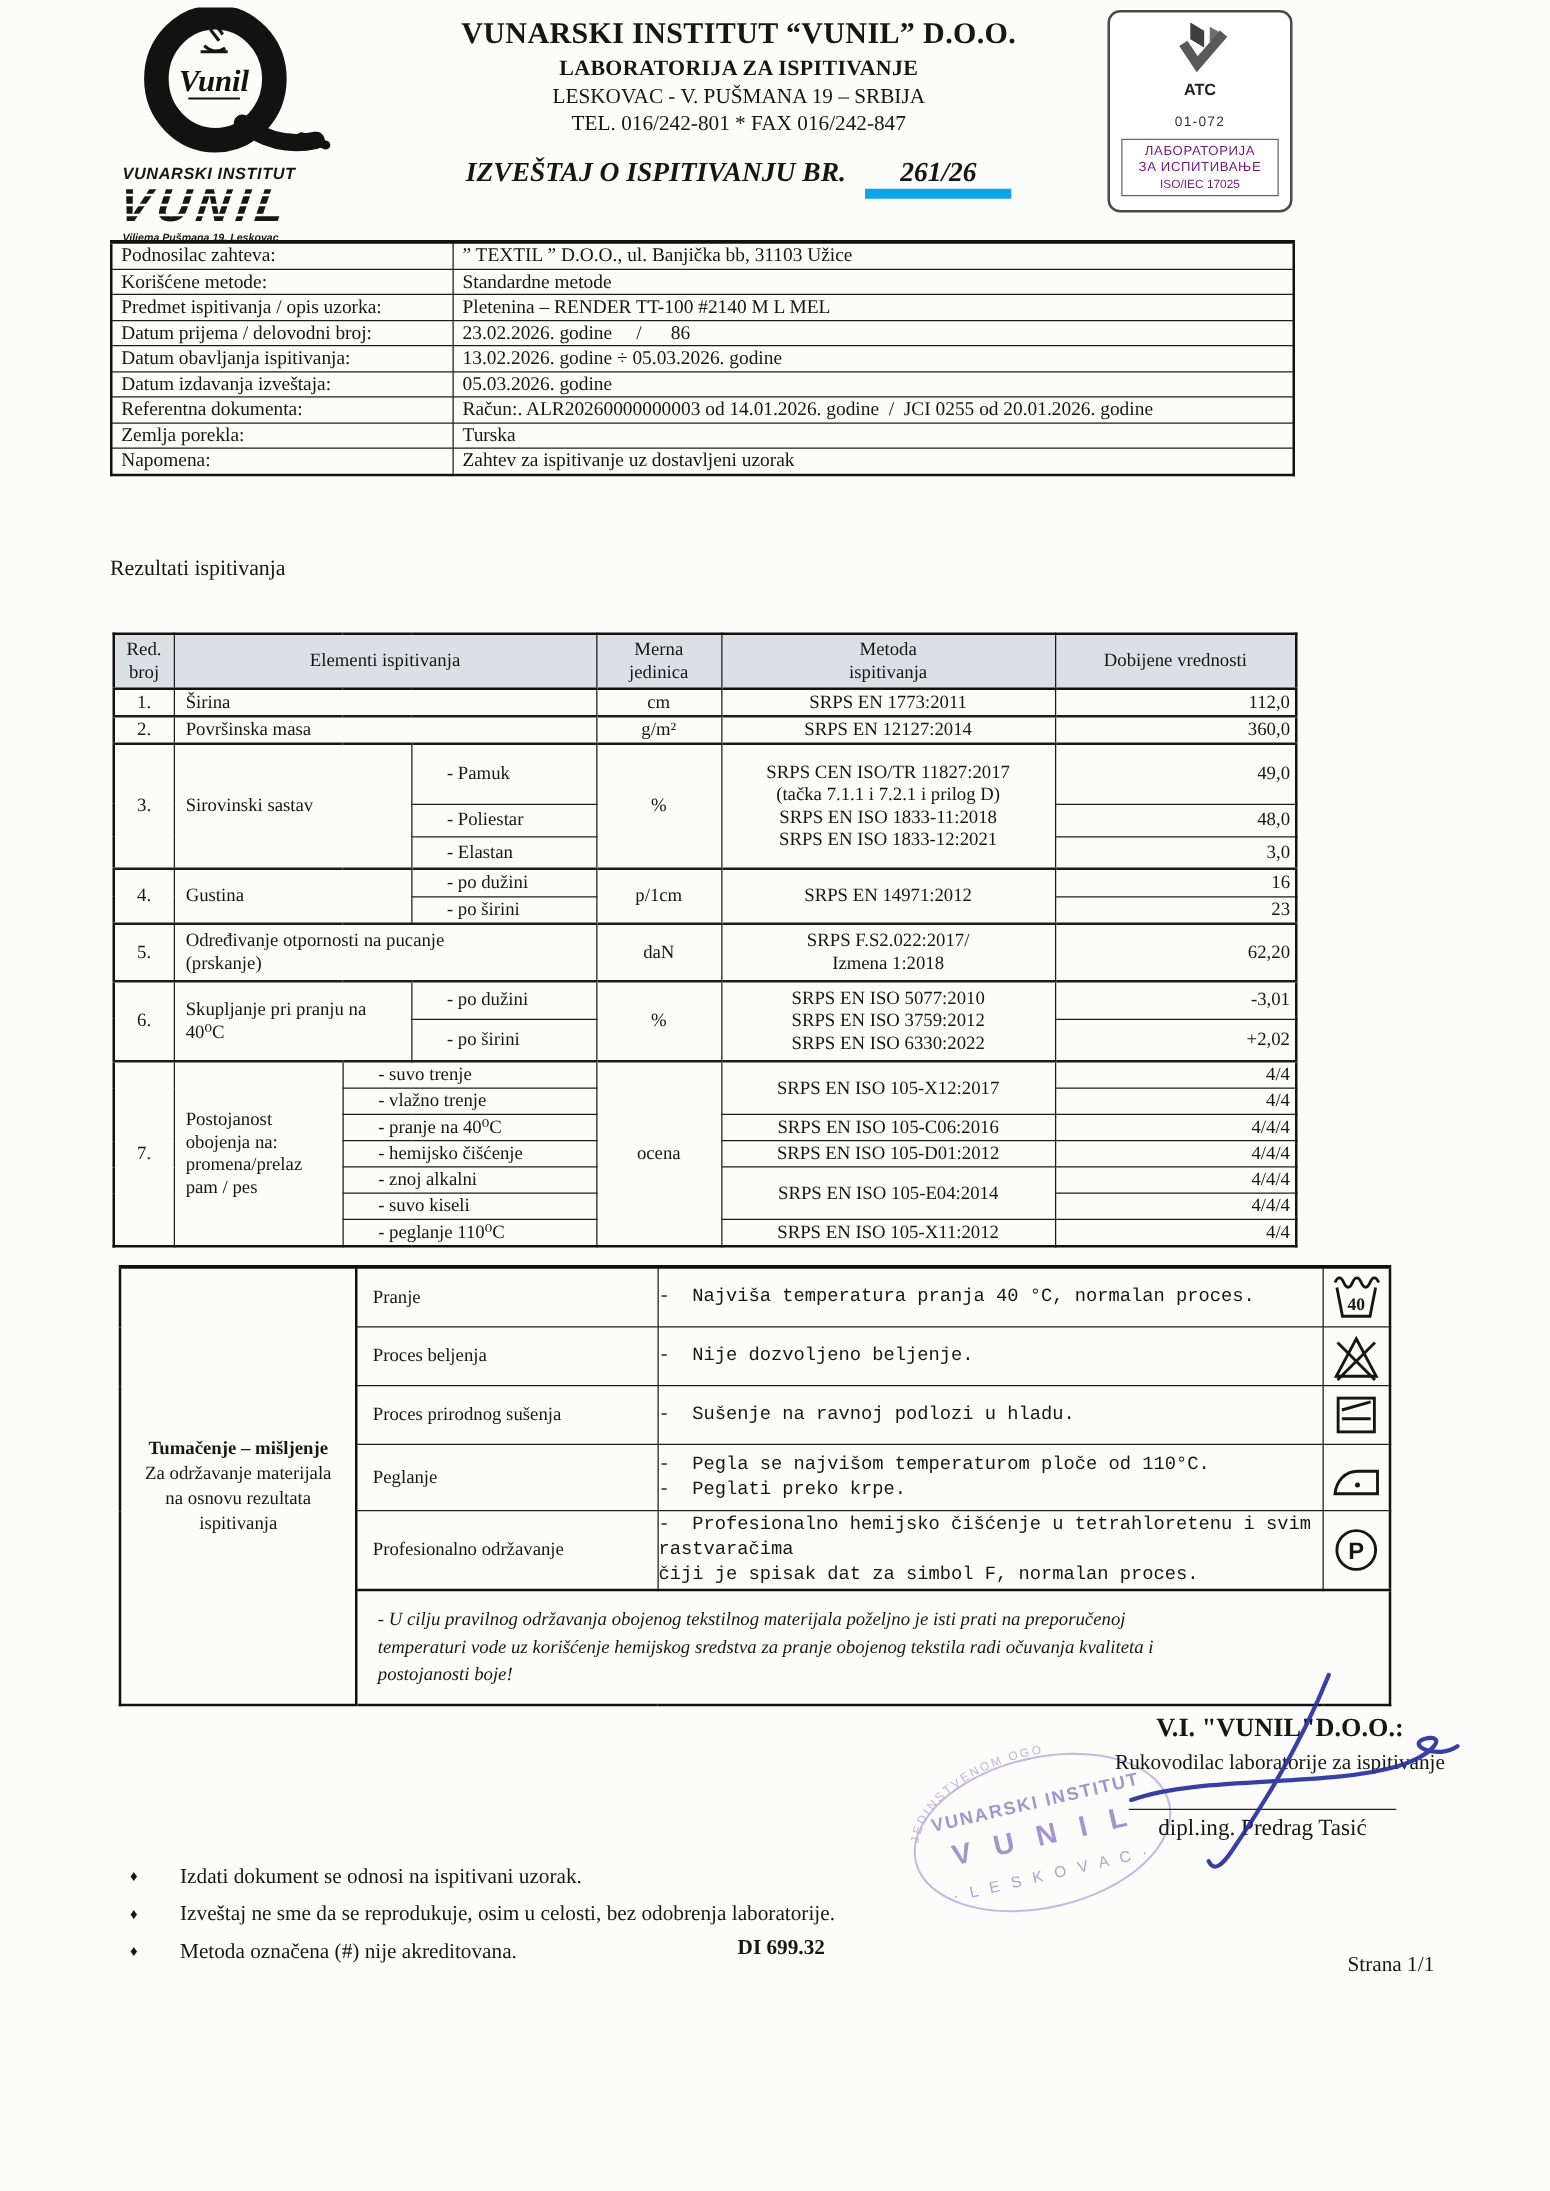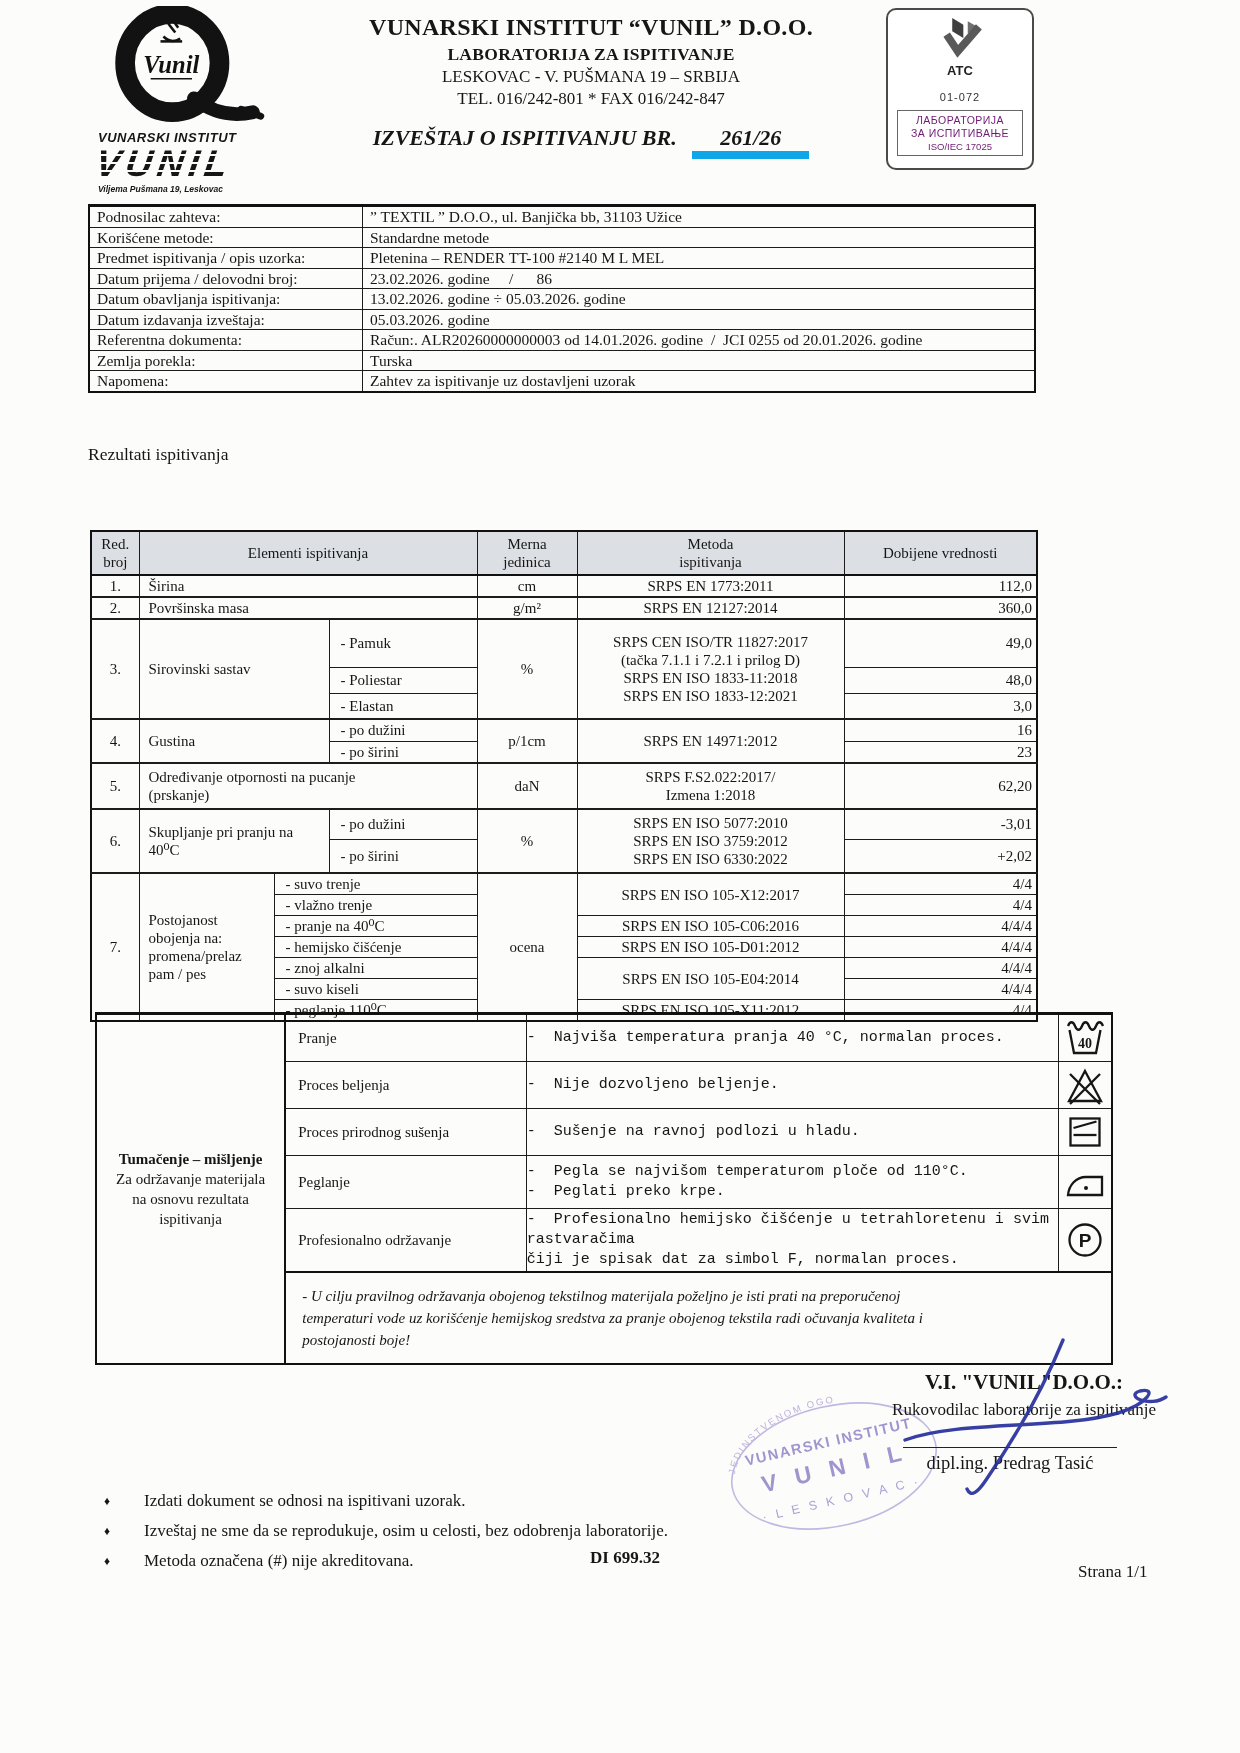--- a/index.html
+++ b/index.html
@@ -28,34 +28,34 @@
 
   #badge{position:absolute;left:886px;top:8px;width:144px;height:158px;border:2px solid #4a4a4a;
         border-radius:10px;text-align:center;font-family:"Liberation Sans",sans-serif;background:#fff;}
   #badge .atc{font-size:13px;font-weight:bold;color:#222;margin-top:1px;}
   #badge .code{font-size:11px;color:#333;letter-spacing:1px;margin-top:13px;}
   #badge .labbox{border:1px solid #666;margin:7px 9px 0 9px;padding:3px 1px;color:#701a75;}
   #badge .labbox .l{font-size:10.5px;letter-spacing:.5px;line-height:13px;}
   #badge .labbox .iso{font-size:9.5px;margin-top:1px;}
 
   
-  #info-table{position:absolute;left:88px;top:204px;width:948px;border-collapse:collapse;
+  #info-table{position:absolute;left:88px;top:192px;width:948px;border-collapse:collapse;
         border:2px solid #111;border-top-width:3px;}
   #info-table td{border:1px solid #1c1c1c;font-size:15.5px;line-height:19.5px;padding:0 7px;vertical-align:middle;}
   #info-table td.lbl{width:258px;}
 
   
   #results-heading{position:absolute;left:88px;top:444px;font-size:17.5px;}
-  #results-table{position:absolute;left:90px;top:506px;width:948px;border-collapse:collapse;border:2px solid #111;margin-top:24px;}
+  #results-table{position:absolute;left:90px;top:506px;width:948px;border-collapse:collapse;border:2px solid #111;}
   #results-table th,#results-table td{border:1px solid #1c1c1c;font-size:15px;line-height:18px;
         padding:1px 4px;text-align:center;vertical-align:middle;font-weight:normal;}
   #results-table thead th{background:#dce0e4;height:40px;border-bottom:2px solid #111;}
   #results-table tr.grp td{border-top-width:2px;}
   #results-table td.el{text-align:left;padding-left:9px;}
-  #results-table td.sub{text-align:left;padding-left:11px;}
+  #results-table td.sub{text-align:left;padding-left:28px;}
   #results-table td.val{text-align:right;}
 
   
   #care-table{position:absolute;left:95px;top:1012px;width:1018px;border-collapse:collapse;
         border:2px solid #111;border-top-width:3px;}
   #care-table td{border:1px solid #1c1c1c;font-size:15px;vertical-align:middle;}
   #care-table td.side{width:188px;text-align:center;line-height:20px;border-right:2px solid #111;}
   #care-table td.side .t{font-weight:bold;}
   #care-table td.proc{width:230px;padding-left:12px;height:44px;}
   #care-table td.desc{width:540px;padding-left:0;line-height:20px;font-family:Liberation Mono, monospace;}

